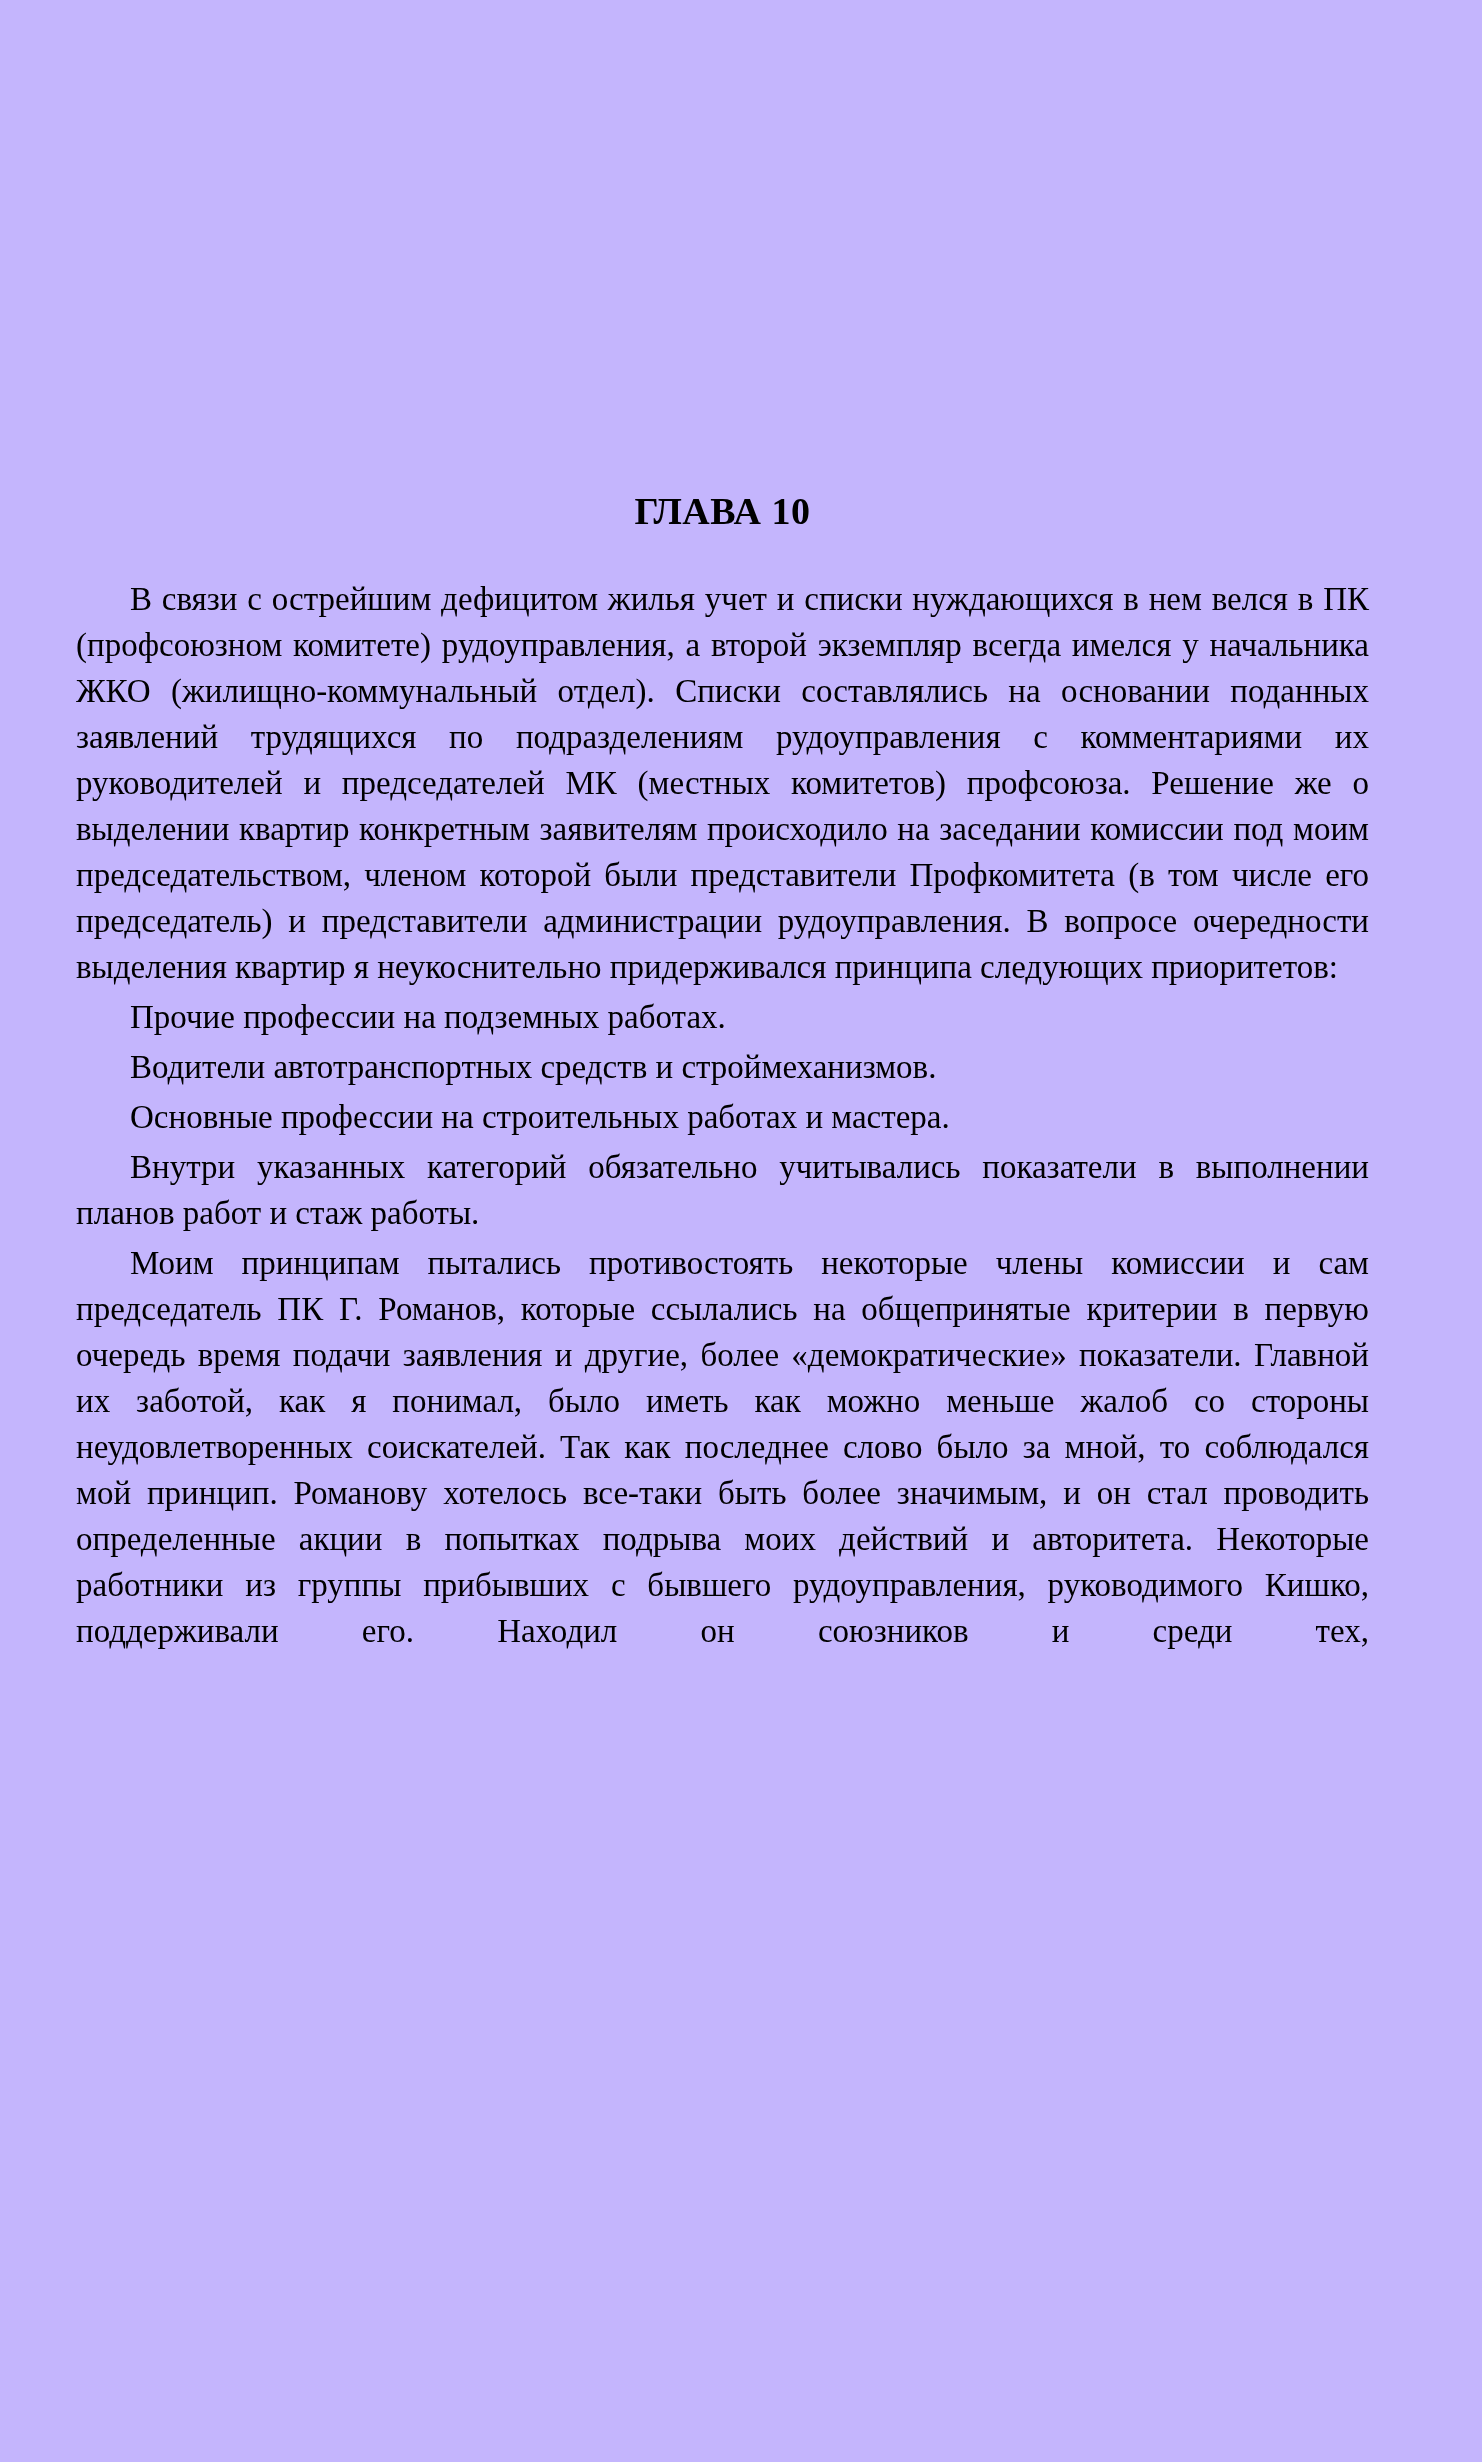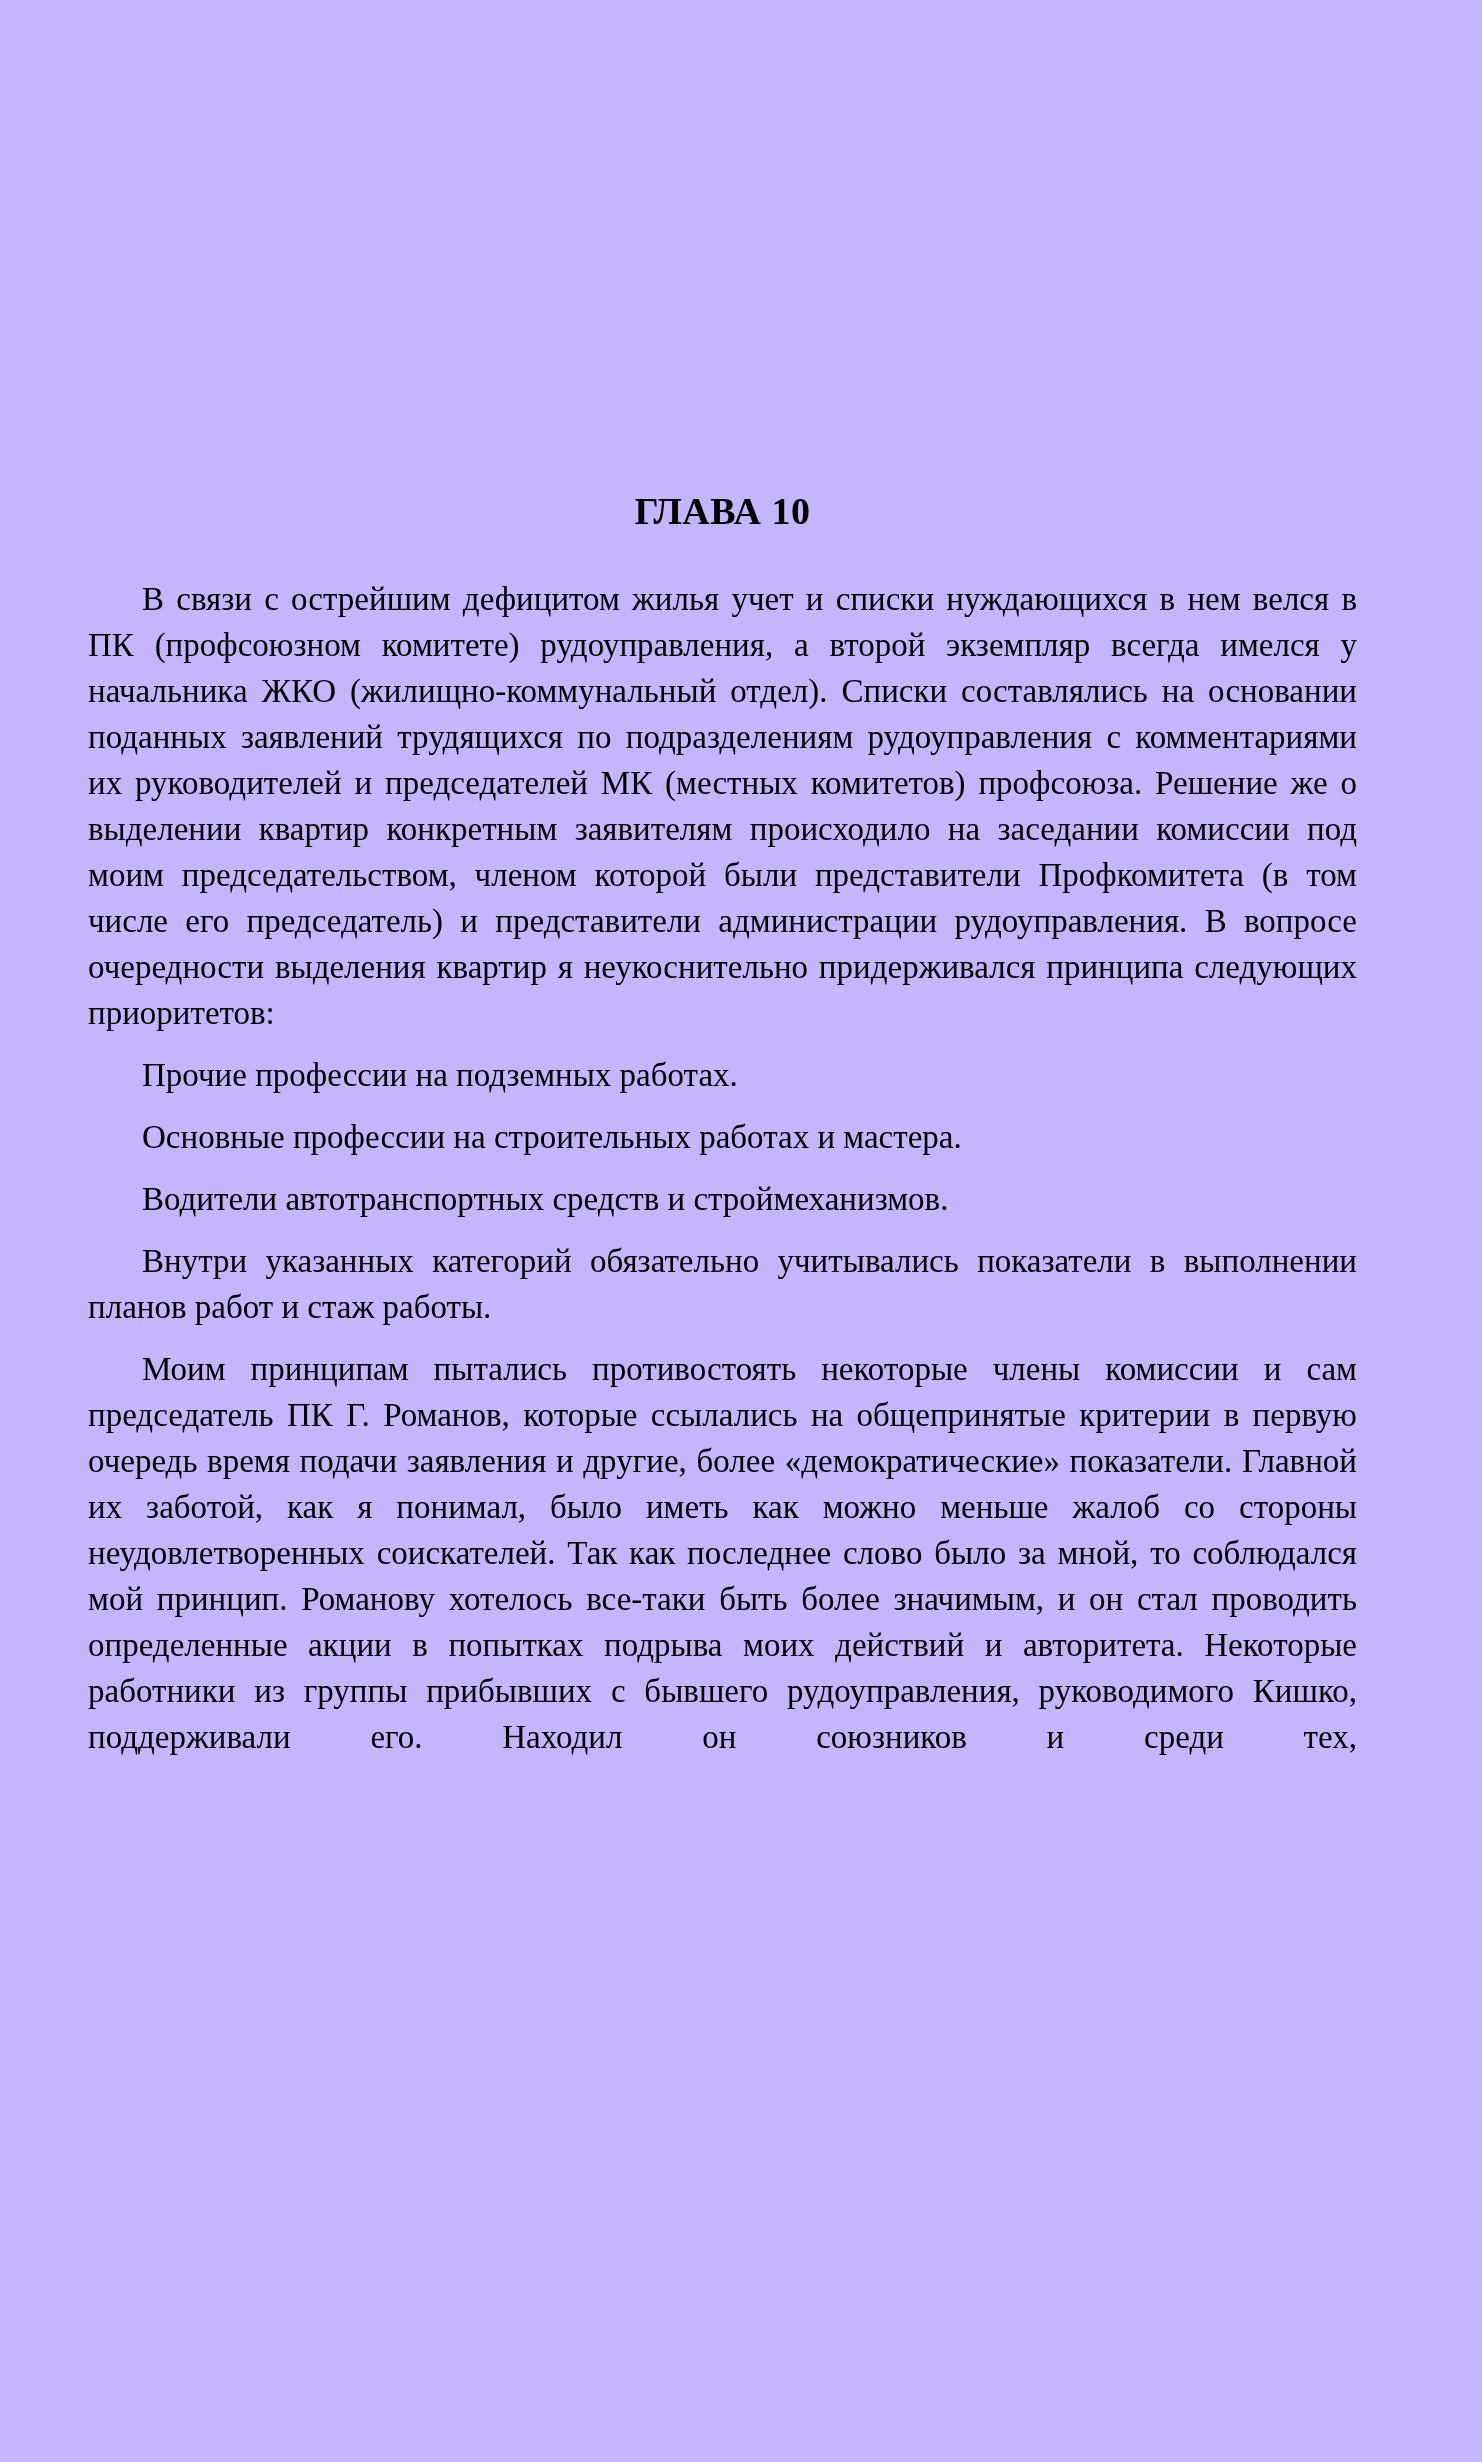--- a/index.html
+++ b/index.html
@@ -46,21 +46,21 @@
   .body-text {
     font-family: "Liberation Serif", serif;
     font-size: 33px;
     line-height: 46px;
     color: #000;
     text-align: justify;
     text-justify: inter-word;
     hyphens: manual;
   }
   .body-text p {
-    margin: 16px;
+    margin: 4px;
     text-indent: 54px;
   }
   
   .body-text p.cut::after {
     content: "";
     display: inline-block;
     width: 100%;
   }
 </style>
 </head>
@@ -68,21 +68,21 @@
 
 <div class="page">
   <div class="content">
 
     <h1 class="chapter-title">ГЛАВА 10</h1>
 
 
     <div class="body-text">
       <p>В связи с острейшим дефицитом жилья учет и списки нуждающихся в нем велся в ПК (профсоюзном комитете) рудоуправления, а второй экземпляр всегда имелся у начальника ЖКО (жилищно-коммунальный отдел). Списки составлялись на основании поданных заявлений трудящихся по подразделениям рудоуправления с комментариями их руководителей и председателей МК (местных комитетов) профсоюза. Решение же о выделении квартир конкретным заявителям происходило на заседании комиссии под моим председательством, членом которой были представители Профкомитета (в том числе его председатель) и представители администрации рудоуправления. В вопросе очередности выделения квартир я неукоснительно придерживался принципа следующих приоритетов:</p>
       <p>Прочие профессии на подземных работах.</p>
+      <p>Водители автотранспортных средств и строймеханизмов.</p>
       <p>Основные профессии на строительных работах и мастера.</p>
-      <p>Водители автотранспортных средств и строймеханизмов.</p>
       <p>Внутри указанных категорий обязательно учитывались показатели в выполнении планов работ и стаж работы.</p>
       <p class="cut">Моим принципам пытались противостоять некоторые члены комиссии и сам председатель ПК Г. Романов, которые ссылались на общепринятые критерии в первую очередь время подачи заявления и другие, более «демократические» показатели. Главной их заботой, как я понимал, было иметь как можно меньше жалоб со стороны неудовлетворенных соискателей. Так как последнее слово было за мной, то соблюдался мой принцип. Романову хотелось все-таки быть более значимым, и он стал проводить определенные акции в попытках подрыва моих действий и авторитета. Некоторые работники из группы прибывших с бывшего рудоуправления, руководимого Кишко, поддерживали его. Находил он союзников и среди тех,</p>
     </div>
 
   </div>
 </div>
 
 
 </body></html>

